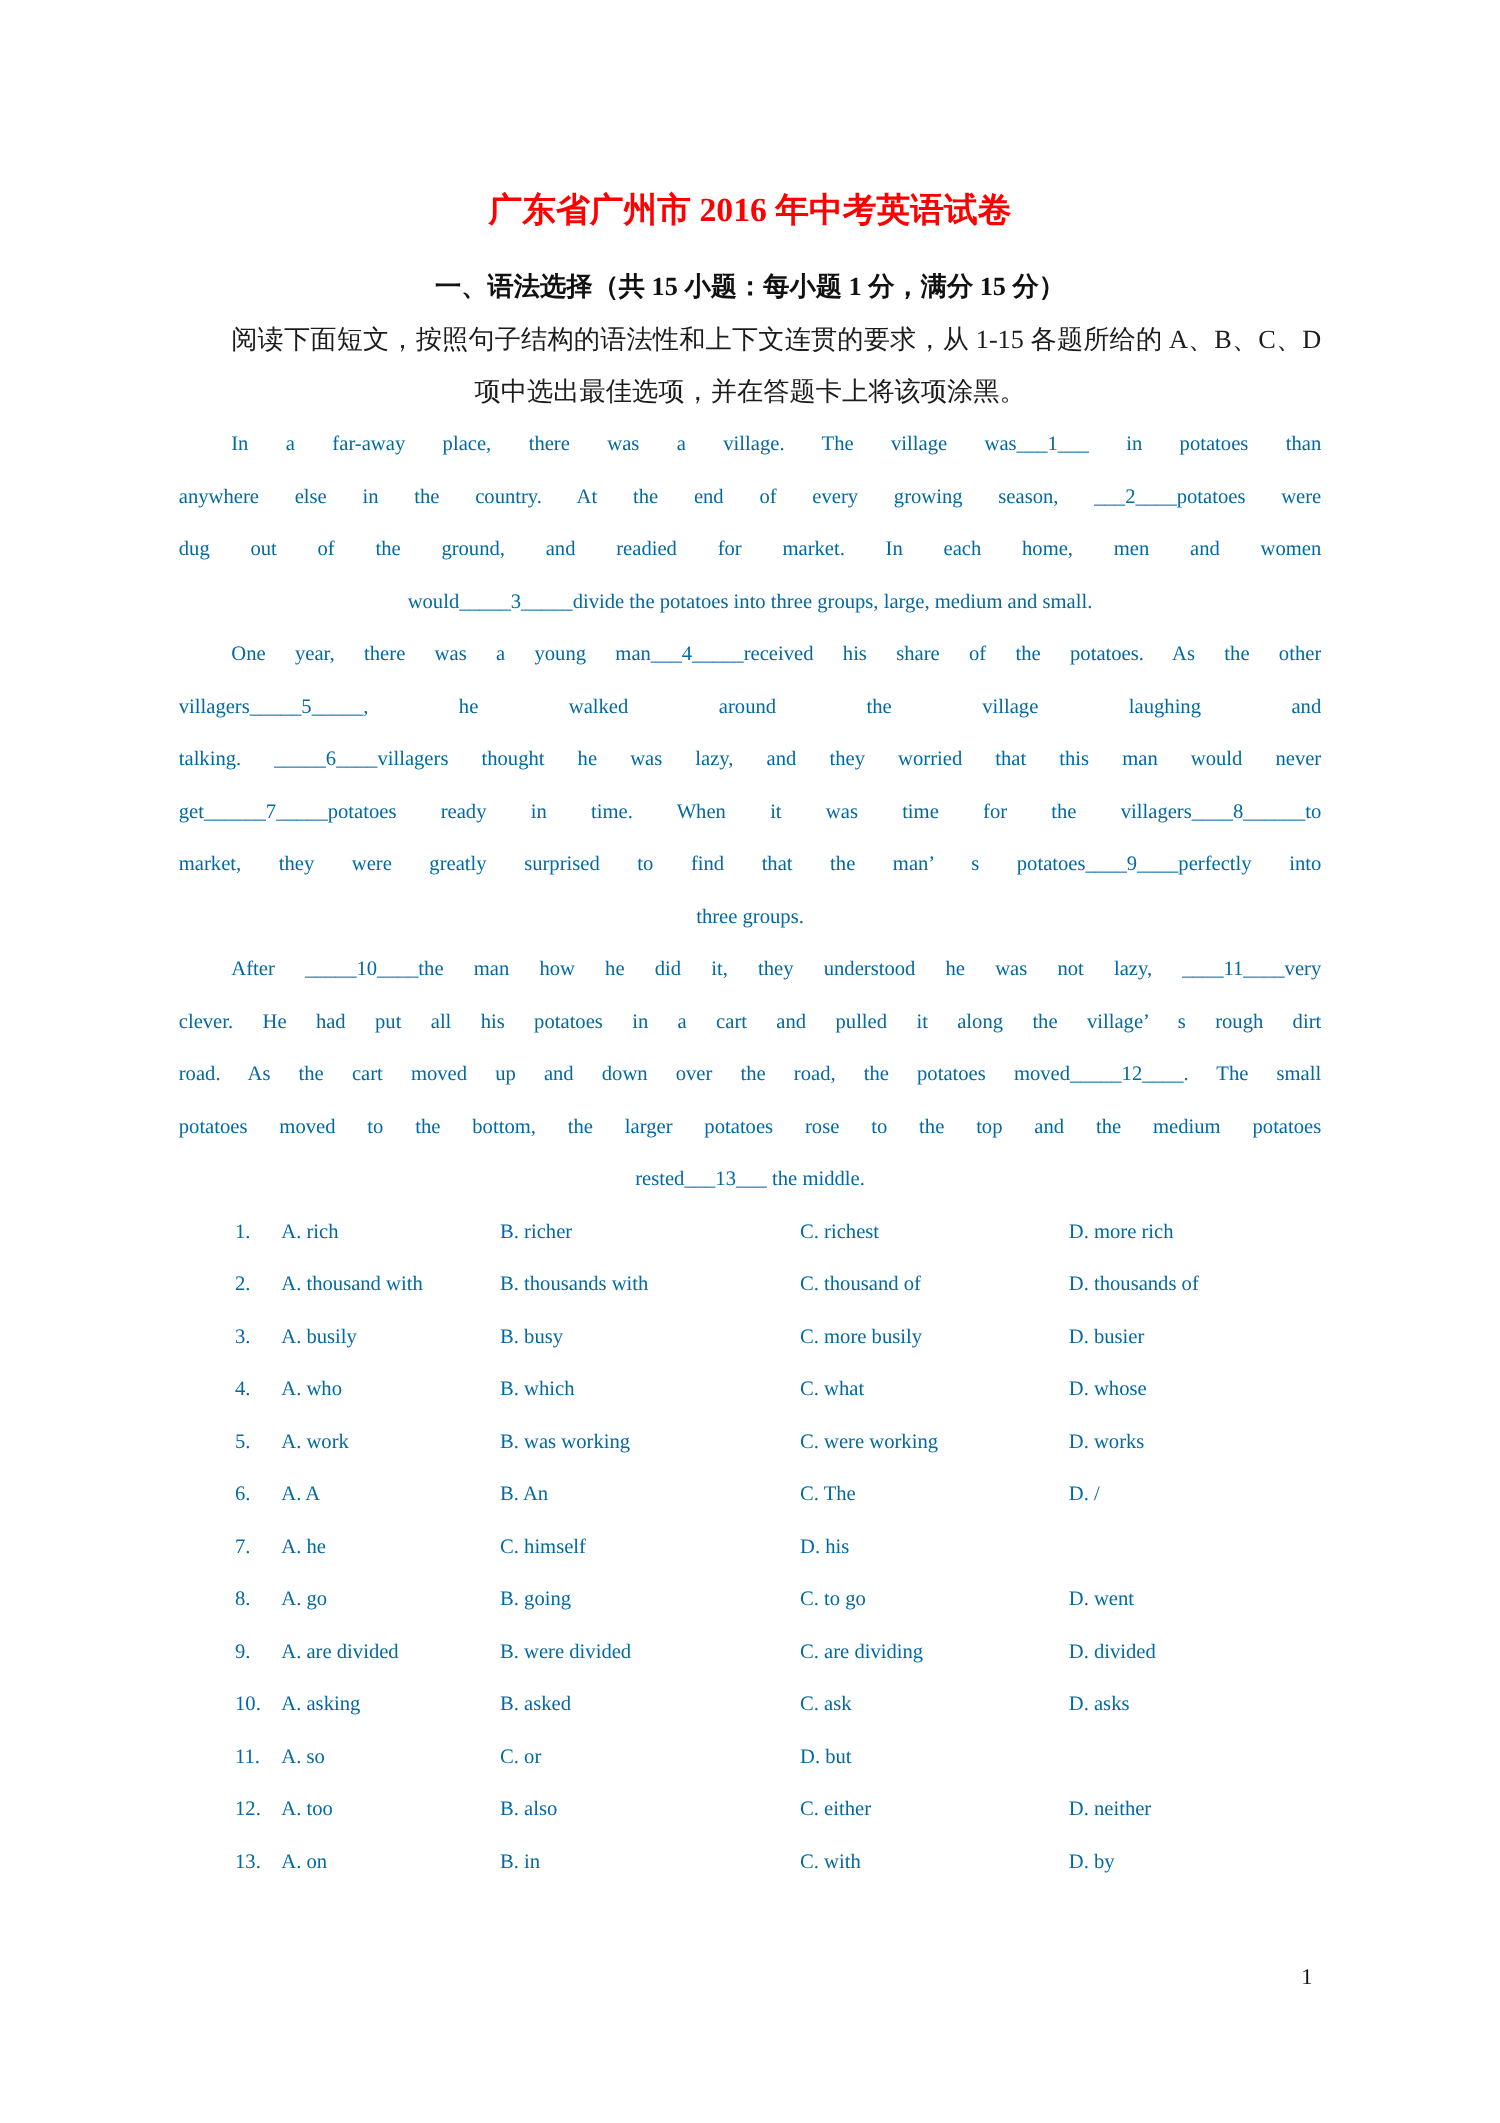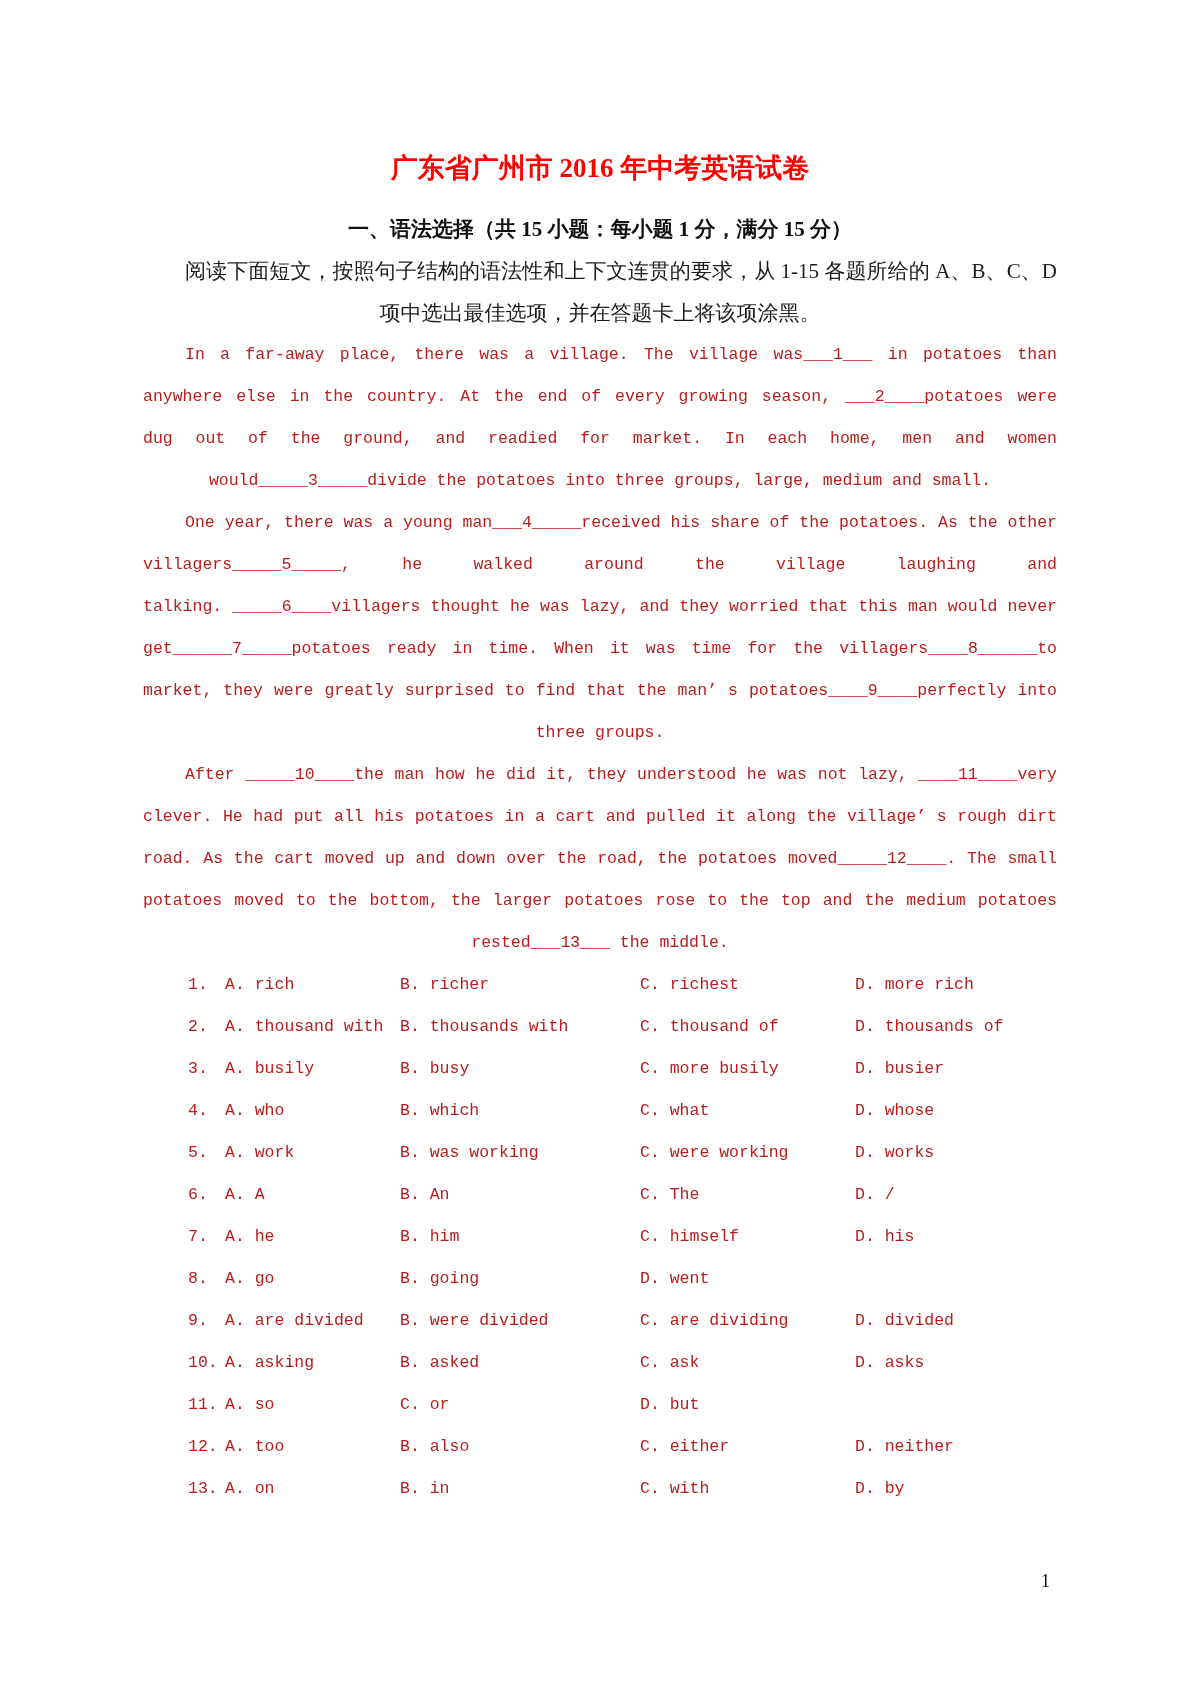--- a/index.html
+++ b/index.html
@@ -32,24 +32,24 @@
     line-height:42px;
     font-weight:bold;
     color:#111;
   }
   .zh{
     font-size:21px;
     line-height:42px;
     text-align:center;
   }
   .en{
-    font-family:Liberation Mono, monospace;
+    font-family:Liberation Serif, serif;
     font-size:16.5px;
     line-height:42px;
-    color:#b91c1c;
+    color:#0369a1;
   }
   .jl{ text-align:justify; text-align-last:justify; }
   .ll{ text-align:center; }
   .ind{ text-indent:42px; }
   .passage div{ height:42px; overflow:hidden; }
   .questions{ }
   .q{
     display:grid;
     grid-template-columns:37px 175px 240px 215px 1fr;
     padding-left:45px;
@@ -140,28 +140,28 @@
       <div class="q">
         <span>6.</span>
         <span>A. A</span>
         <span>B. An</span>
         <span>C. The</span>
         <span>D. /</span>
       </div>
       <div class="q">
         <span>7.</span>
         <span>A. he</span>
-        <span>B. him</span>
         <span>C. himself</span>
         <span>D. his</span>
       </div>
       <div class="q">
         <span>8.</span>
         <span>A. go</span>
         <span>B. going</span>
+        <span>C. to go</span>
         <span>D. went</span>
       </div>
       <div class="q">
         <span>9.</span>
         <span>A. are divided</span>
         <span>B. were divided</span>
         <span>C. are dividing</span>
         <span>D. divided</span>
       </div>
       <div class="q">

